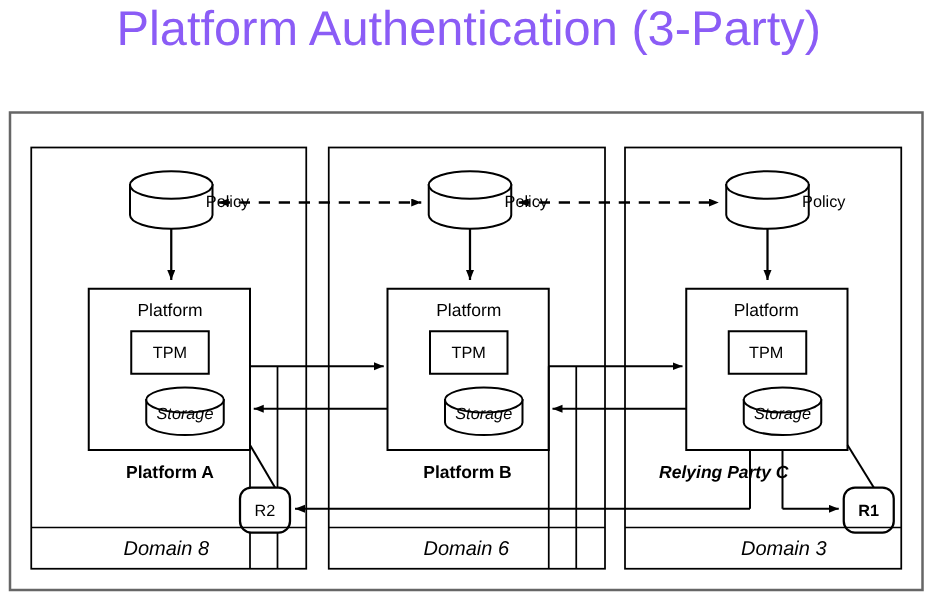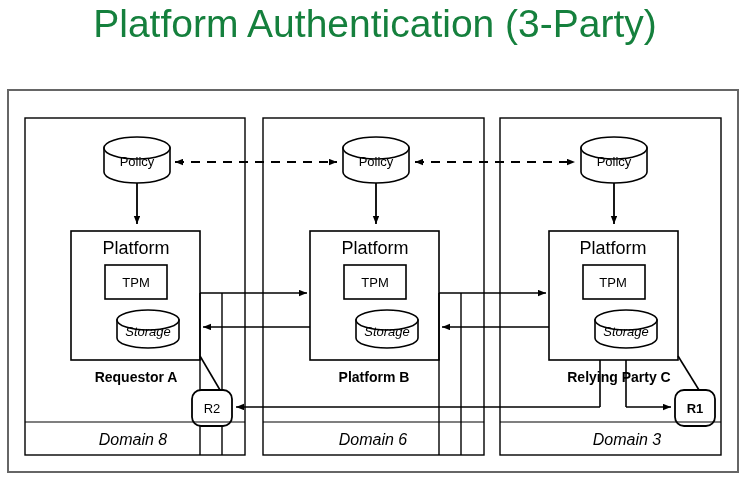--- a/index.html
+++ b/index.html
@@ -1,28 +1,28 @@
 <!DOCTYPE html>
 <html><head>
 <meta charset="utf-8">
 <style>
   html,body{margin:0;padding:0;background:#ffffff;}
   body{width:750px;height:488px;position:relative;overflow:hidden;
        font-family:"Liberation Sans", sans-serif;}
   #title{
     position:absolute;left:0;top:2px;width:750px;text-align:center;
-    color:#15803d;font-size:39px;font-weight:normal;letter-spacing:0px;
+    color:#8b5cf6;font-size:39px;font-weight:normal;letter-spacing:0px;
     font-family:"Liberation Sans", sans-serif;
   }
   #canvas{position:absolute;left:0;top:0;width:750px;height:488px;}
   .lbl{position:absolute;font-family:"Liberation Sans", sans-serif;color:#000;
        white-space:nowrap;}
   .lbl-center{transform:translate(-50%,-50%);text-align:center;}
-  .t-policy{font-size:13px;}
-  .t-platform{font-size:18px;}
+  .t-policy{font-size:13px;margin-left:45px;}
+  .t-platform{font-size:14px;}
   .t-tpm{font-size:13px;}
   .t-storage{font-size:13px;font-style:italic;}
   .t-party{font-size:14px;font-weight:bold;}
   .t-domain{font-size:16px;font-style:italic;}
   .t-rbox{font-size:13px;}
 </style>
 </head>
 <body>
 
 <div id="title">Platform Authentication (3-Party)</div>
@@ -112,32 +112,32 @@
 
   <line x1="25" y1="422" x2="245" y2="422" stroke="#000" stroke-width="1.2"></line>
   <line x1="263" y1="422" x2="484" y2="422" stroke="#000" stroke-width="1.2"></line>
   <line x1="500" y1="422" x2="721" y2="422" stroke="#000" stroke-width="1.2"></line>
 </svg>
 
 <span class="lbl lbl-center t-policy" style="left:137px;top:161px;">Policy</span>
 <span class="lbl lbl-center t-platform" style="left:136px;top:248px;">Platform</span>
 <span class="lbl lbl-center t-tpm" style="left:136px;top:282px;">TPM</span>
 <span class="lbl lbl-center t-storage" style="left:148px;top:331px;">Storage</span>
-<span class="lbl lbl-center t-party" style="left:136px;top:377px;">Requestor A</span>
+<span class="lbl lbl-center t-party" style="left:136px;top:377px;">Platform A</span>
 <span class="lbl lbl-center t-rbox" style="left:212px;top:408px;">R2</span>
 <span class="lbl lbl-center t-domain" style="left:133px;top:440px;">Domain 8</span>
 
 <span class="lbl lbl-center t-policy" style="left:376px;top:161px;">Policy</span>
 <span class="lbl lbl-center t-platform" style="left:375px;top:248px;">Platform</span>
 <span class="lbl lbl-center t-tpm" style="left:375px;top:282px;">TPM</span>
 <span class="lbl lbl-center t-storage" style="left:387px;top:331px;">Storage</span>
 <span class="lbl lbl-center t-party" style="left:374px;top:377px;">Platform B</span>
 <span class="lbl lbl-center t-domain" style="left:373px;top:440px;">Domain 6</span>
 
 <span class="lbl lbl-center t-policy" style="left:614px;top:161px;">Policy</span>
 <span class="lbl lbl-center t-platform" style="left:613px;top:248px;">Platform</span>
 <span class="lbl lbl-center t-tpm" style="left:613px;top:282px;">TPM</span>
 <span class="lbl lbl-center t-storage" style="left:626px;top:331px;">Storage</span>
-<span class="lbl lbl-center t-party" style="left:619px;top:377px;">Relying Party C</span>
+<span class="lbl lbl-center t-party" style="left:579px;top:377px;font-style:italic;">Relying Party C</span>
 <span class="lbl lbl-center t-rbox" style="left:695px;top:408px;font-weight:bold;">R1</span>
 <span class="lbl lbl-center t-domain" style="left:627px;top:440px;text-align:center;">Domain 3</span>
 
 </div>
 
 </body></html>

